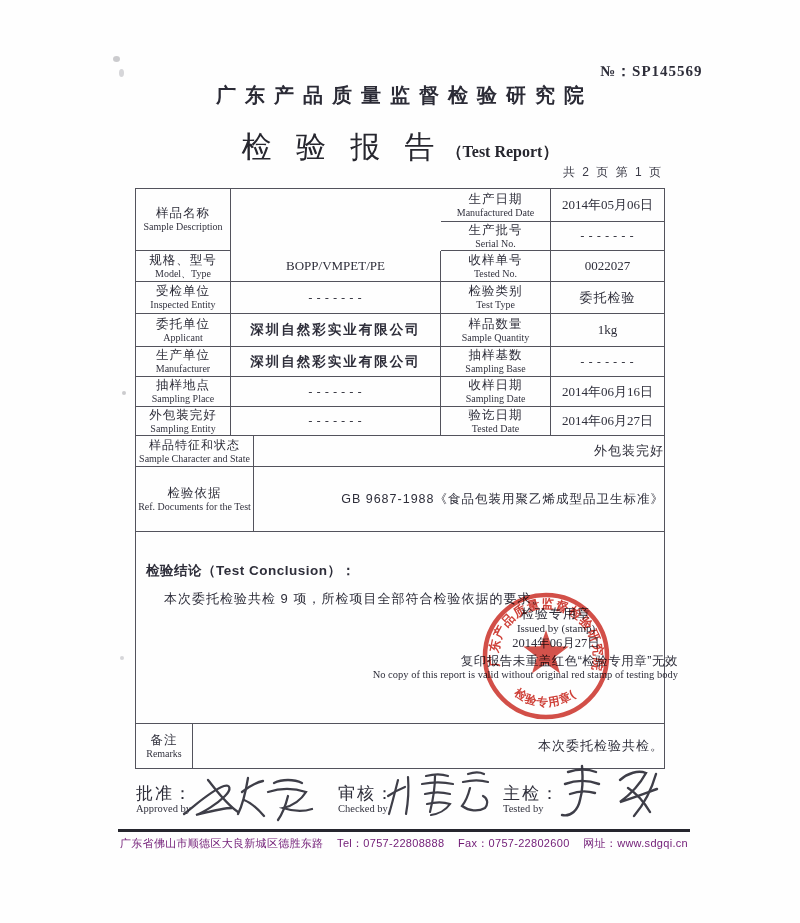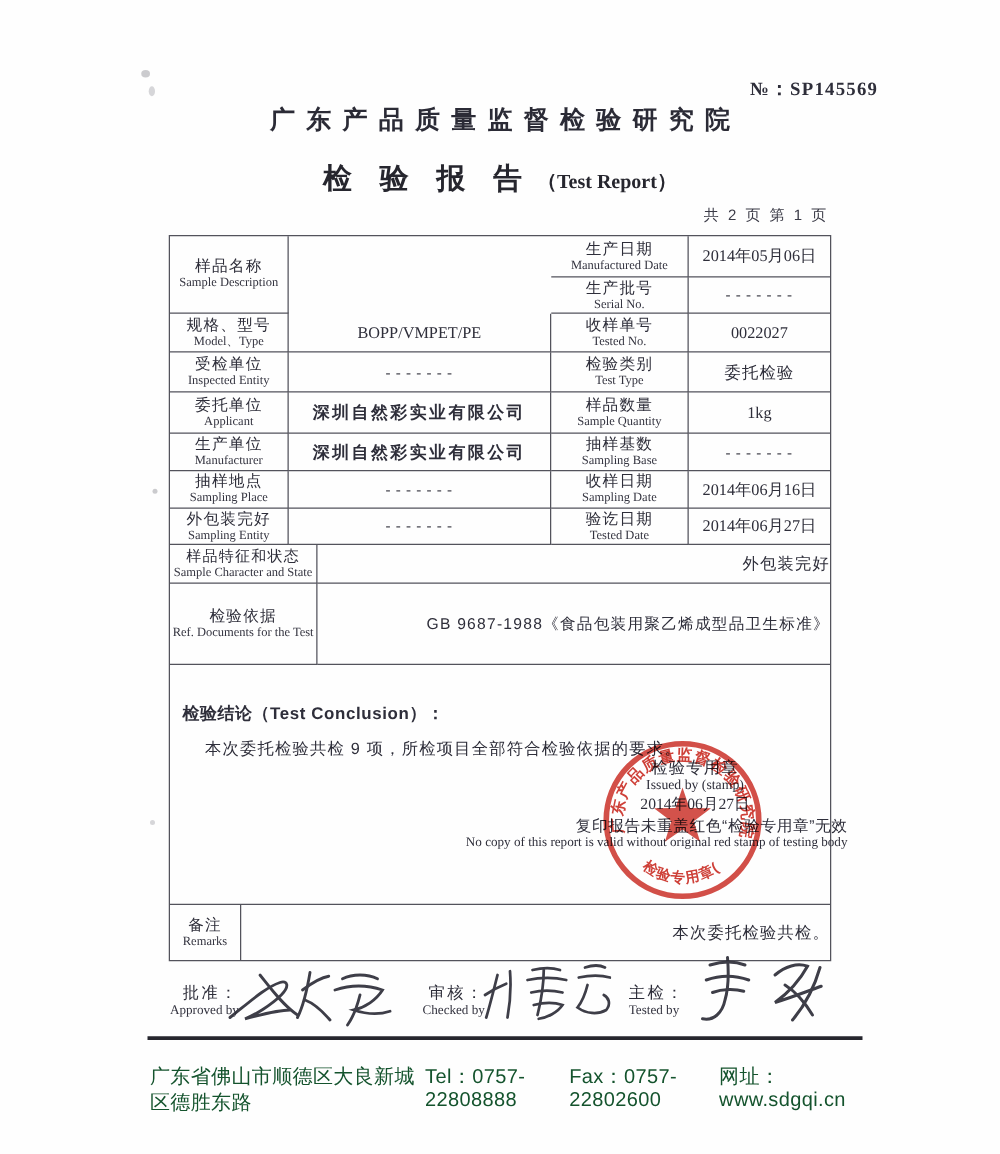--- a/index.html
+++ b/index.html
@@ -7,21 +7,21 @@
         font-family:"Liberation Sans","DejaVu Sans",sans-serif;color:#2e2e3a;}
   .abs{position:absolute;}
   
   .report-no{left:600px;top:62px;font-family:"Liberation Serif","DejaVu Serif",serif;
              font-weight:bold;font-size:15px;letter-spacing:1px;}
   .inst-cn{left:0;top:82px;width:800px;text-align:center;font-size:20px;font-weight:bold;
            letter-spacing:9px;padding-left:9px;box-sizing:border-box;color:#2b2b36;}
   .inst-en{left:0;top:108px;width:800px;text-align:center;font-size:13px;font-weight:bold;
            font-family:"Liberation Serif","DejaVu Serif",serif;color:#2b2b36;}
   .title-row{left:0;top:127px;width:800px;text-align:center;color:#26262e;}
-  .title-cn{font-size:23px;font-weight:bold;letter-spacing:8px;}
+  .title-cn{font-size:30px;font-weight:normal;letter-spacing:8px;}
   .title-en{font-size:16px;font-weight:bold;font-family:"Liberation Serif","DejaVu Serif",serif;margin-left:4px;}
   .page-info{left:563px;top:164px;font-size:12px;letter-spacing:2px;color:#3a3a46;}
   
   .tbl{left:135px;top:188px;width:528px;height:579px;border:1px solid #53535c;}
   .cell{position:absolute;box-sizing:border-box;border-right:1px solid #53535c;
         border-bottom:1px solid #53535c;display:flex;flex-direction:column;
         align-items:center;justify-content:center;text-align:center;overflow:visible;}
   .no-r{border-right:none;}
   .no-b{border-bottom:none;}
   .cell .cn{font-size:12.5px;letter-spacing:1px;line-height:15px;}
@@ -39,27 +39,27 @@
   .seal-text{position:absolute;left:345px;top:74px;width:150px;text-align:center;line-height:15px;}
   .seal-text .l1{font-size:13px;letter-spacing:1px;}
   .seal-text .l2{font-size:11px;font-family:"Liberation Serif","DejaVu Serif",serif;}
   .seal-text .l3{font-size:12.5px;font-family:"Liberation Serif","DejaVu Serif",serif;}
   .copy-notice{position:absolute;right:-14px;top:122px;width:400px;text-align:right;line-height:14px;}
   .copy-notice .cnl{font-size:12.5px;letter-spacing:.5px;}
   .copy-notice .enl{font-size:10.5px;font-family:"Liberation Serif","DejaVu Serif",serif;}
   .sealsvg{position:absolute;left:330px;top:44px;opacity:.88;mix-blend-mode:multiply;}
   
   .sig-label{line-height:15px;}
-  .sig-label .cn{font-size:13px;letter-spacing:2px;text-align:right;}
+  .sig-label .cn{font-size:17px;letter-spacing:2px;text-align:right;}
   .sig-label .en{font-size:10.5px;font-family:"Liberation Serif","DejaVu Serif",serif;color:#33333f;}
   .sigsvg{position:absolute;}
   
   .foot-rule{left:118px;top:829px;width:572px;height:3px;background:#26262e;}
   .footer{left:120px;top:836px;width:568px;display:flex;justify-content:space-between;
-          font-size:16px;color:#14532d;letter-spacing:.3px;margin-top:15px;}
+          font-size:11px;color:#701a75;letter-spacing:.3px;}
   .speck{position:absolute;border-radius:50%;background:#8d8d95;}
 </style>
 </head>
 <body>
 
 <div class="page">
 
   <div class="speck" style="left:113px;top:56px;width:7px;height:6px;opacity:.45"></div>
   <div class="speck" style="left:119px;top:69px;width:5px;height:8px;opacity:.35"></div>
   <div class="speck" style="left:122px;top:391px;width:4px;height:4px;opacity:.45"></div>

